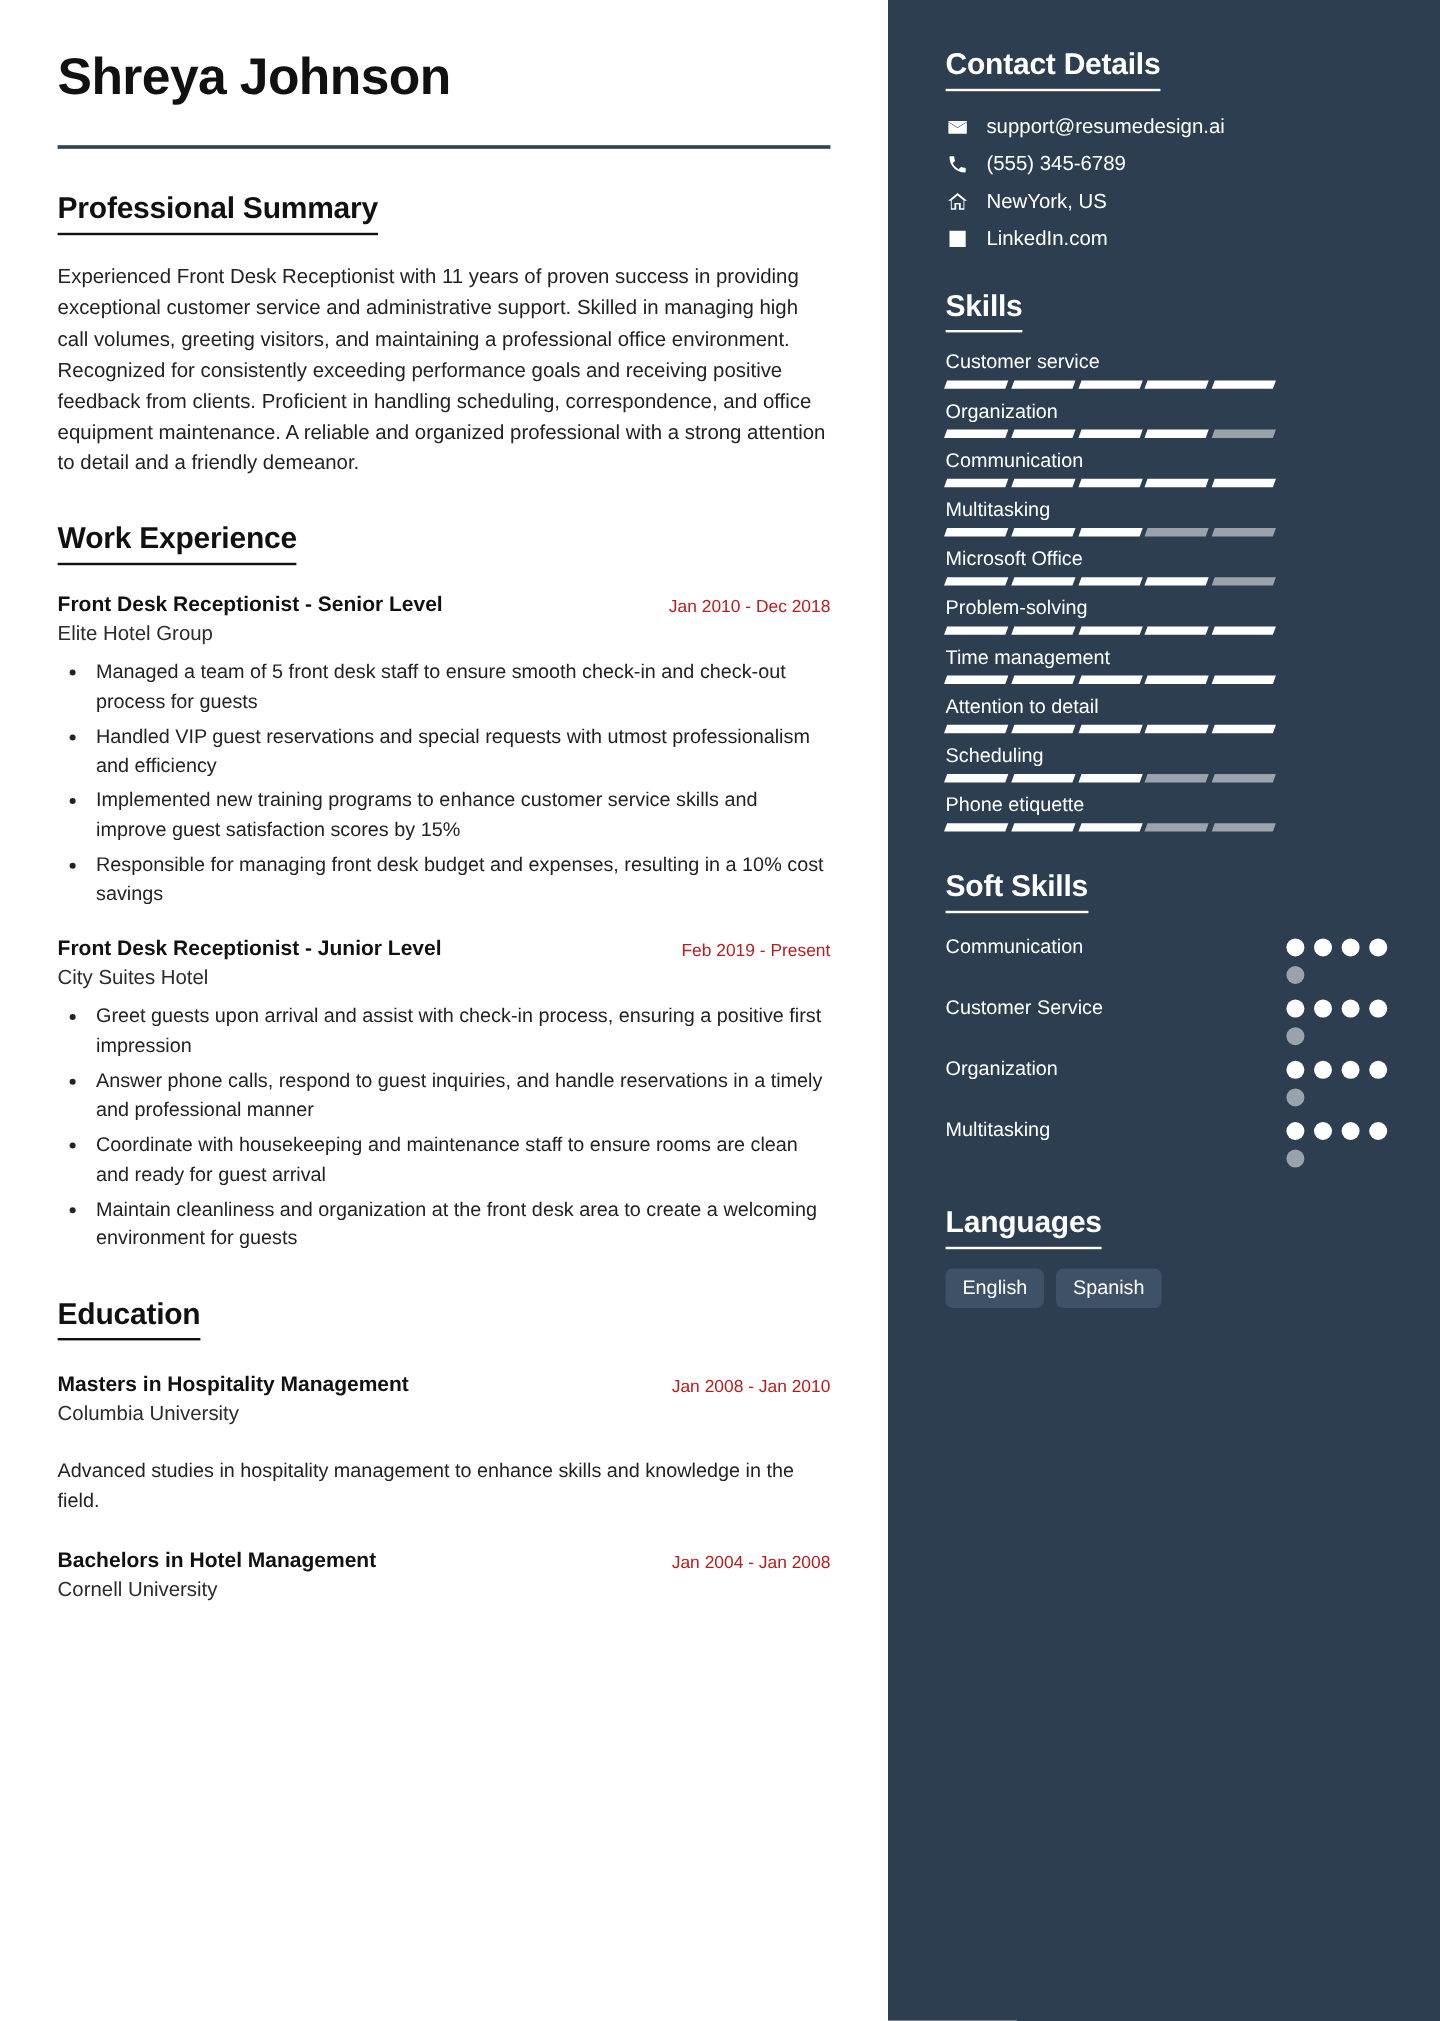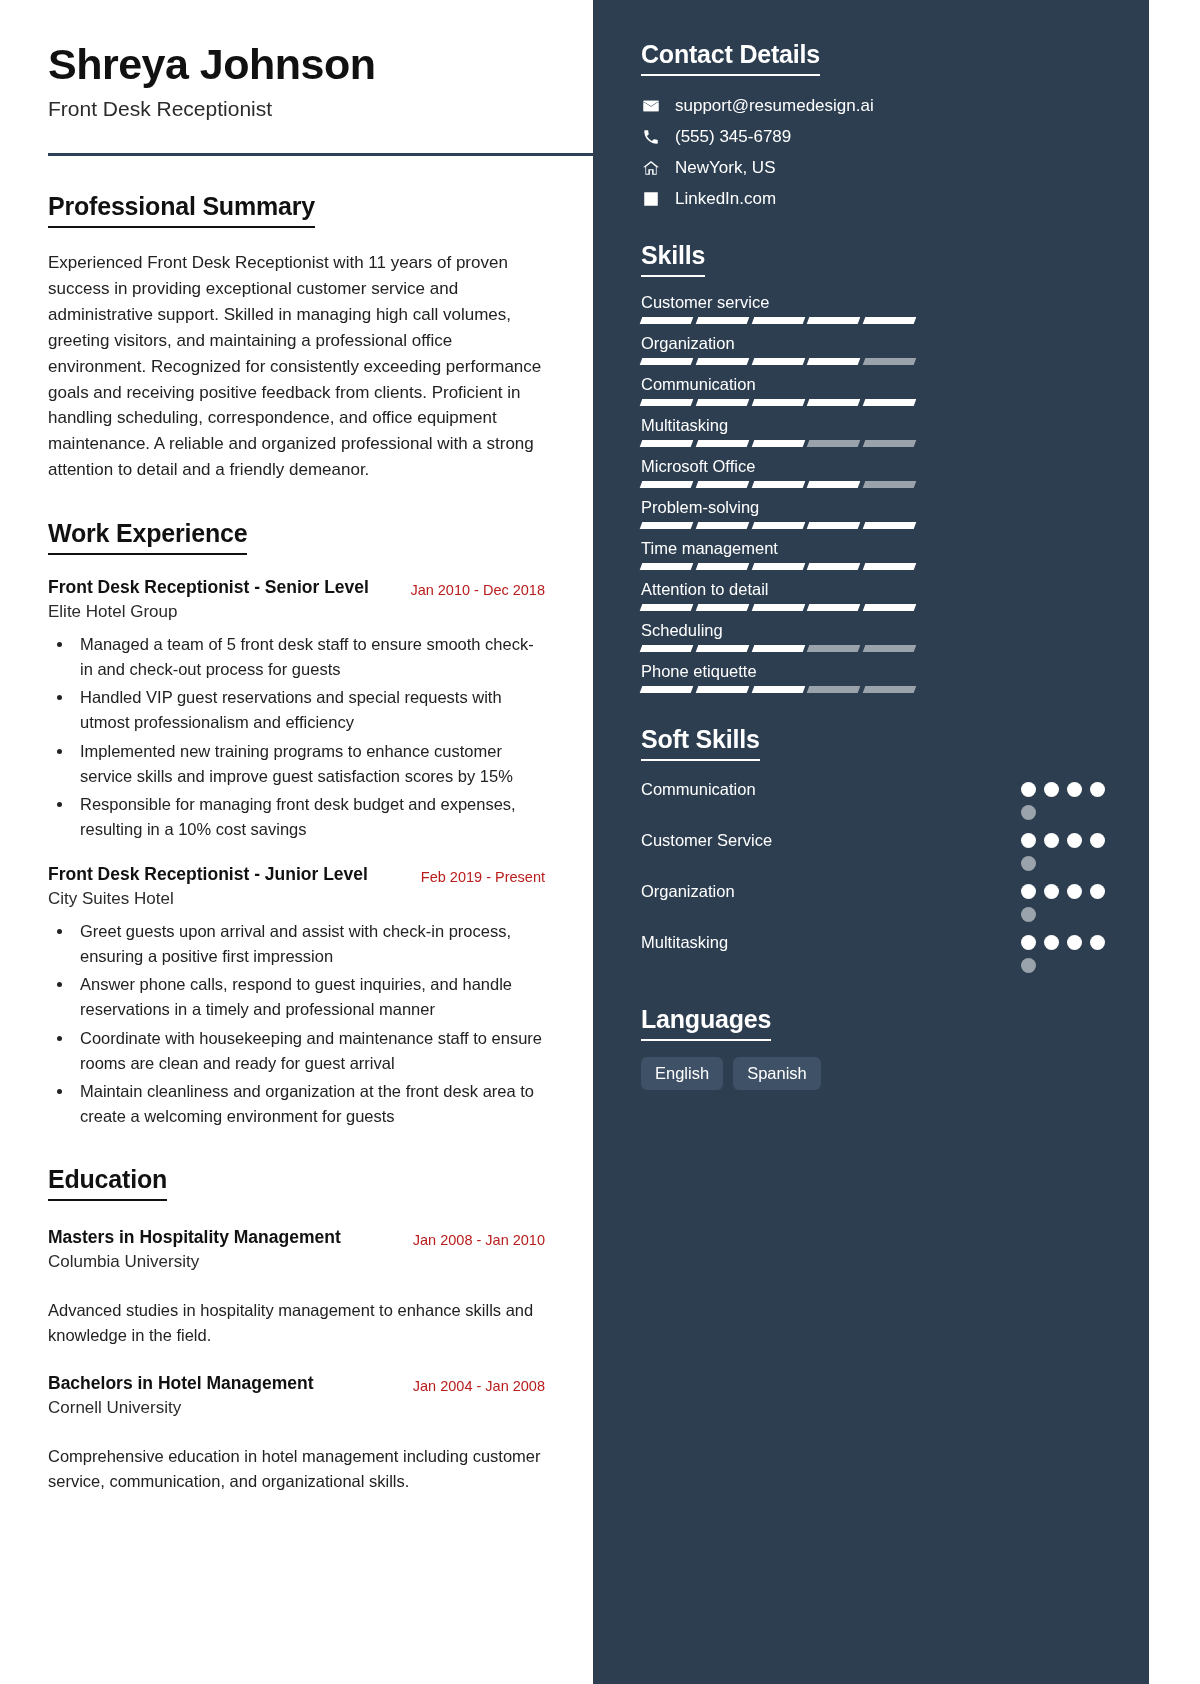--- a/index.html
+++ b/index.html
@@ -13,21 +13,21 @@
     position: relative;
     width: 1200px;
     min-height: 1684px;
     display: flex;
     align-items: stretch;
     background: #ffffff;
   }
 
   
   .main {
-    width: 593px;
+    width: 740px;
     padding: 40px 48px 40px 48px;
     background: #ffffff;
   }
   .name {
     font-size: 43px;
     font-weight: 700;
     letter-spacing: -0.5px;
     color: #111111;
     line-height: 1.15;
   }
@@ -211,21 +211,20 @@
 </style>
 </head>
 <body>
 
 <div class="page">
 
   <div class="main">
 
     <div>
       <div class="name">Shreya Johnson</div>
-      <div class="job-title">Front Desk Receptionist</div>
       <div class="header-rule"></div>
     </div>
 
     <div class="section">
       <div class="section-title">Professional Summary</div>
       <p class="summary-text">Experienced Front Desk Receptionist with 11 years of proven success in providing exceptional customer service and administrative support. Skilled in managing high call volumes, greeting visitors, and maintaining a professional office environment. Recognized for consistently exceeding performance goals and receiving positive feedback from clients. Proficient in handling scheduling, correspondence, and office equipment maintenance. A reliable and organized professional with a strong attention to detail and a friendly demeanor.</p>
     </div>
 
     <div class="section">
       <div class="section-title">Work Experience</div>
@@ -269,21 +268,20 @@
             </div>
             <div class="entry-org">Columbia University</div>
             <div class="edu-desc">Advanced studies in hospitality management to enhance skills and knowledge in the field.</div>
           </div>
           <div class="edu-entry">
             <div class="entry-head">
               <div class="entry-title">Bachelors in Hotel Management</div>
               <div class="entry-date">Jan 2004 - Jan 2008</div>
             </div>
             <div class="entry-org">Cornell University</div>
-            <div class="edu-desc">Comprehensive education in hotel management including customer service, communication, and organizational skills.</div>
           </div>
         </div>
     </div>
 
   </div>
 
   <div class="sidebar">
 
     <div class="side-block">
       <div class="side-title">Contact Details</div>

